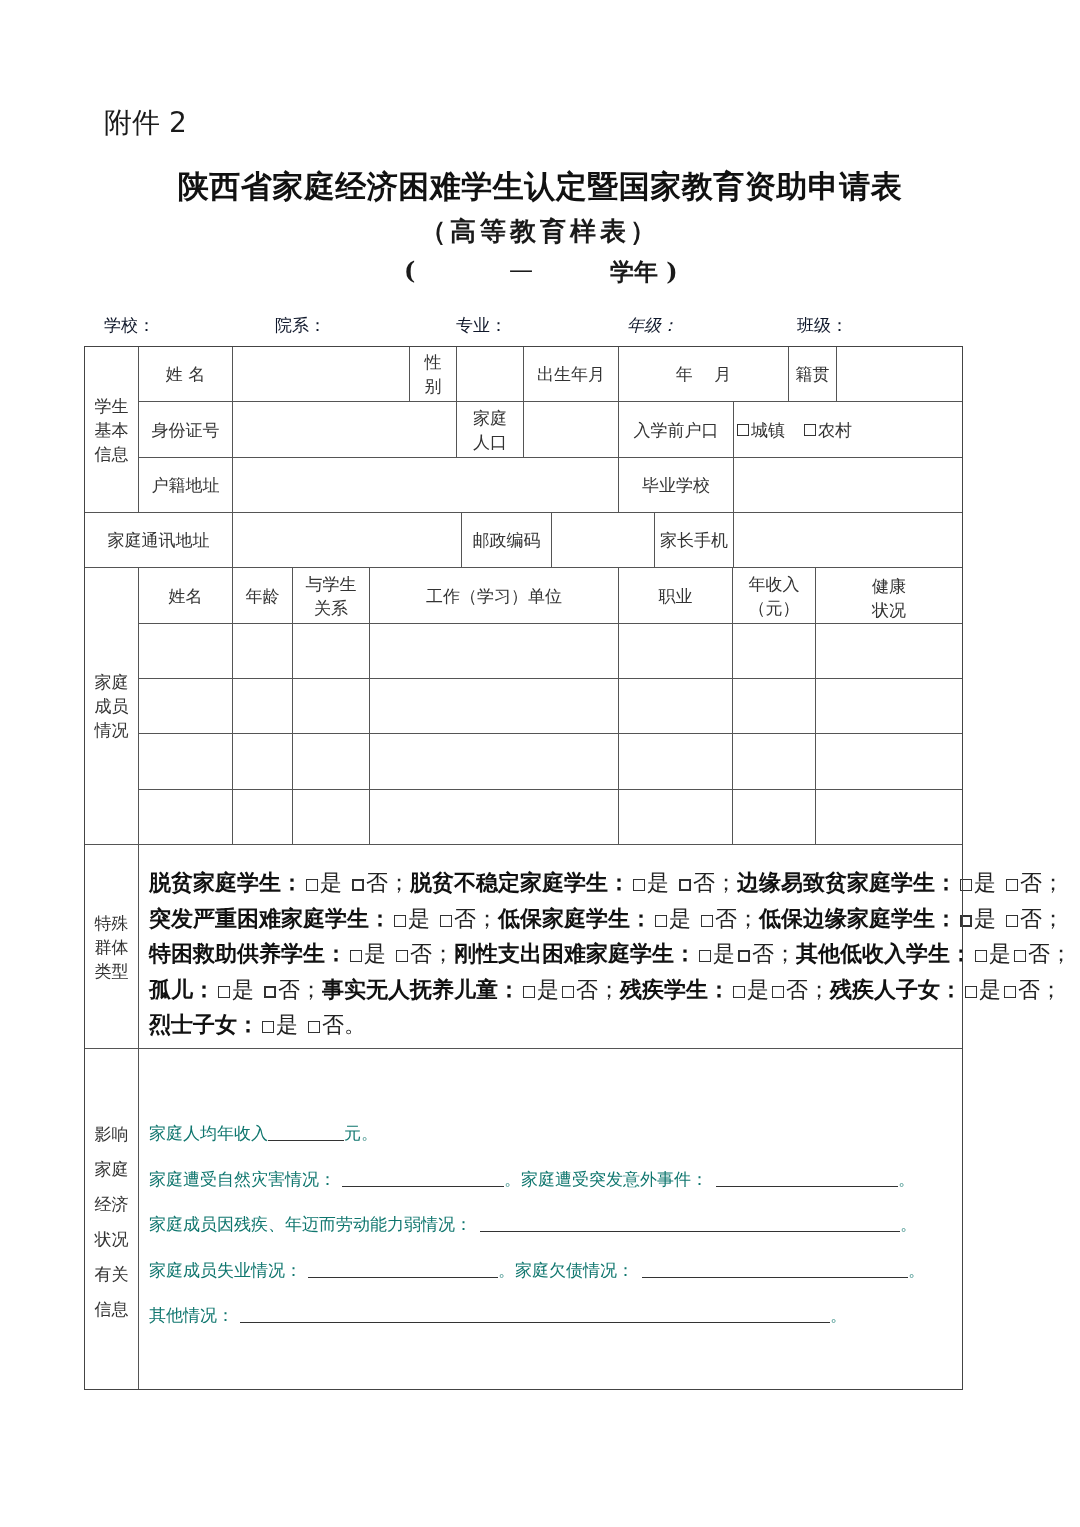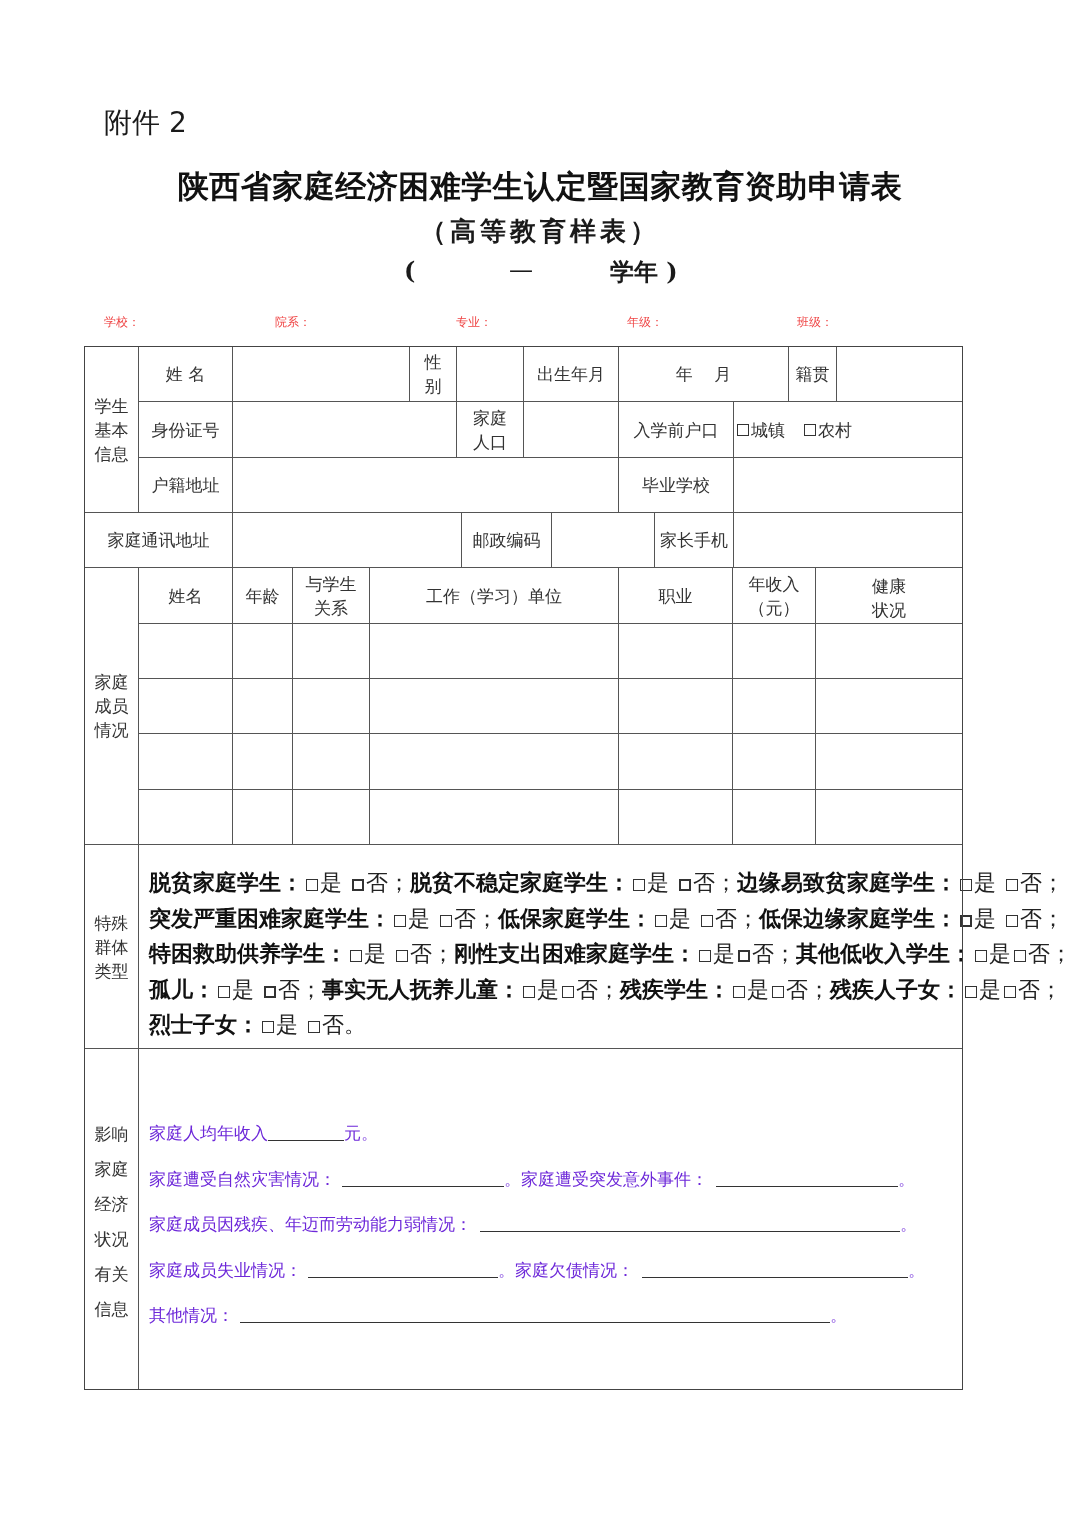--- a/index.html
+++ b/index.html
@@ -3,50 +3,50 @@
 <meta charset="utf-8">
 <style>
   html, body { margin:0; padding:0; background:#ffffff; }
   body { width:1080px; height:1527px; position:relative; overflow:hidden;
          font-family:"DejaVu Serif","Liberation Serif",serif; color:#222; }
   .abs { position:absolute; }
   .attach { left:104px; top:104px; font-size:28px; font-family:"DejaVu Sans","Liberation Sans",sans-serif; color:#1a1a1a; }
   .title { left:0; width:1080px; top:166px; text-align:center; font-size:31px; font-weight:bold; letter-spacing:0.5px; color:#111; }
   .subtitle { left:0; width:1080px; top:214px; text-align:center; font-size:26px; font-weight:bold; letter-spacing:4px; color:#1a1a1a; }
   .year-line { top:256px; font-size:24px; font-weight:bold; color:#1a1a1a; }
-  .meta { top:314px; font-size:12px; color:#ef4444;text-align:center; }
+  .meta { top:314px; font-size:17px; color:#0f172a;text-align:center; }
   .cell { position:absolute; box-sizing:border-box; border:1px solid #555;
           display:flex; align-items:center; justify-content:center; text-align:center;
           font-size:17px; line-height:24px; color:#333; background:#fff; }
   .cell.left { justify-content:flex-start; padding-left:0; }
   .cell.vtext { flex-direction:column; }
   .table-outer { position:absolute; left:84px; top:346px; width:879px; height:1044px; box-sizing:border-box; border:1px solid #444; pointer-events:none; }
   .special-body { position:absolute; left:139px; top:845px; width:823px; height:203px; box-sizing:border-box; padding:20px 0 0 10px; font-size:22px; line-height:34.5px; color:#222; }
   .special-body .line { white-space:nowrap; }
   .special-body b { font-weight:bold; color:#111; }
   .cb { display:inline-block; width:12px; height:12px; border:1px solid #333; margin:0 2px 0 3px; vertical-align:-1px; box-sizing:border-box; }
   .cb.thick { border-width:2px; }
-  .infl { position:absolute; left:139px; top:1049px; width:823px; height:340px; box-sizing:border-box; padding:62px 0 0 10px; font-size:17px; line-height:45.5px; color:#6d28d9; }
+  .infl { position:absolute; left:139px; top:1049px; width:823px; height:340px; box-sizing:border-box; padding:62px 0 0 10px; font-size:17px; line-height:45.5px; color:#0f766e; }
   .infl .line { white-space:nowrap; }
   .blank { display:inline-block; border-bottom:1px solid #333; height:18px; vertical-align:-2px; }
 </style>
 </head>
 <body>
 
 <div class="abs attach">附件 2</div>
 <div class="abs title">陕西省家庭经济困难学生认定暨国家教育资助申请表</div>
 <div class="abs subtitle">（高等教育样表）</div>
 <div class="abs year-line" style="left:404px;">(</div>
 <div class="abs year-line" style="left:509px; font-weight:normal;">—</div>
 <div class="abs year-line" style="left:610px;">学年 )</div>
 
 <div class="abs meta" style="left:104px;">学校：</div>
 <div class="abs meta" style="left:275px;">院系：</div>
 <div class="abs meta" style="left:456px;">专业：</div>
-<div class="abs meta" style="left:627px;">年级：</div>
+<div class="abs meta" style="left:627px;font-style:italic;">年级：</div>
 <div class="abs meta" style="left:797px;">班级：</div>
 
 <div class="cell vtext" style="left:84px; top:346px; width:55px; height:167px;">
   <span>学生</span>
   <span>基本</span>
   <span>信息</span>
 </div>
 
 <div class="cell" style="left:138px; top:346px; width:95px; height:56px;">姓 名</div>
 <div class="cell" style="left:232px; top:346px; width:178px; height:56px;"></div>

